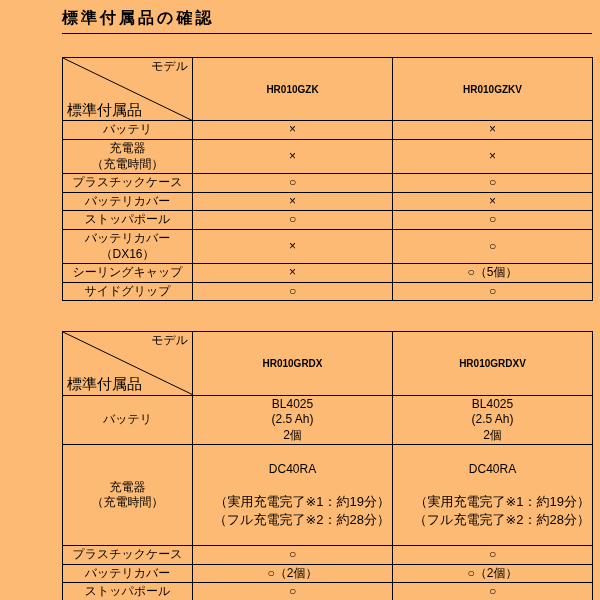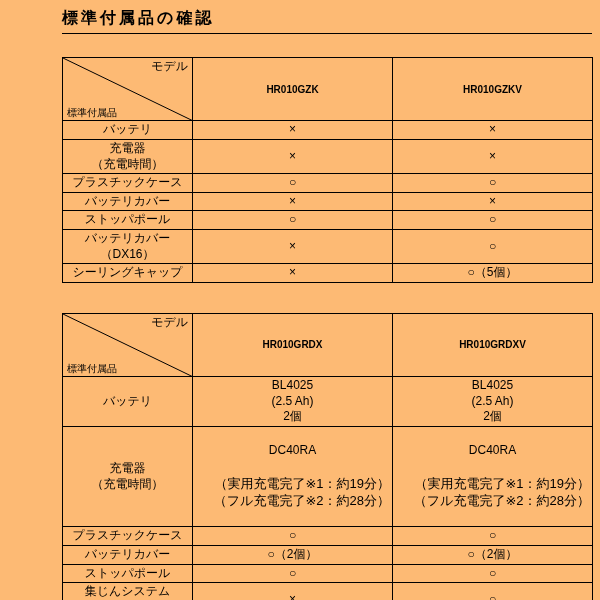--- a/index.html
+++ b/index.html
@@ -36,21 +36,21 @@
     text-align: center;
     vertical-align: middle;
     white-space: pre-line;
     padding: 1px 2px;
     line-height: 1.3;
   }
   thead th.model { font-weight: bold; font-size: 10px; }
   .corner-cell { position: relative; padding: 0; }
   .diag { position: absolute; left: 0; top: 0; width: 100%; height: 100%; display: block; }
   .corner-top { position: absolute; top: 1px; right: 4px; font-size: 12px; }
-  .corner-bottom { position: absolute; bottom: 1px; left: 4px; font-size: 10px; }
+  .corner-bottom { position: absolute; bottom: 1px; left: 4px; font-size: 15px; }
   tr.h-head { height: 30px; }
   tr.h-s { height: 18px; }
   tr.h-m { height: 34px; }
   tr.h-bat { height: 48px; }
   tr.h-chg { height: 50px; }
   .main { font-size: 12px; line-height: 1.3; }
   .sub { font-size: 13px; line-height: 1.35; white-space: pre-line; text-align: right; }
   .table2 { margin-top: 30px; }
 </style>
 </head>
@@ -110,20 +110,25 @@
       <tr class="h-m">
         <th>バッテリカバー
 （DX16）</th>
         <td>×</td>
         <td>○</td>
       </tr>
       <tr class="h-s">
         <th>シーリングキャップ</th>
         <td>×</td>
         <td>○（5個）</td>
+      </tr>
+      <tr class="h-s">
+        <th>サイドグリップ</th>
+        <td>○</td>
+        <td>○</td>
       </tr>
     </tbody>
   </table>
 
   <table class="table2">
     <colgroup>
       <col style="width:130px">
         <col style="width:200px">
         <col style="width:200px">
     </colgroup>

